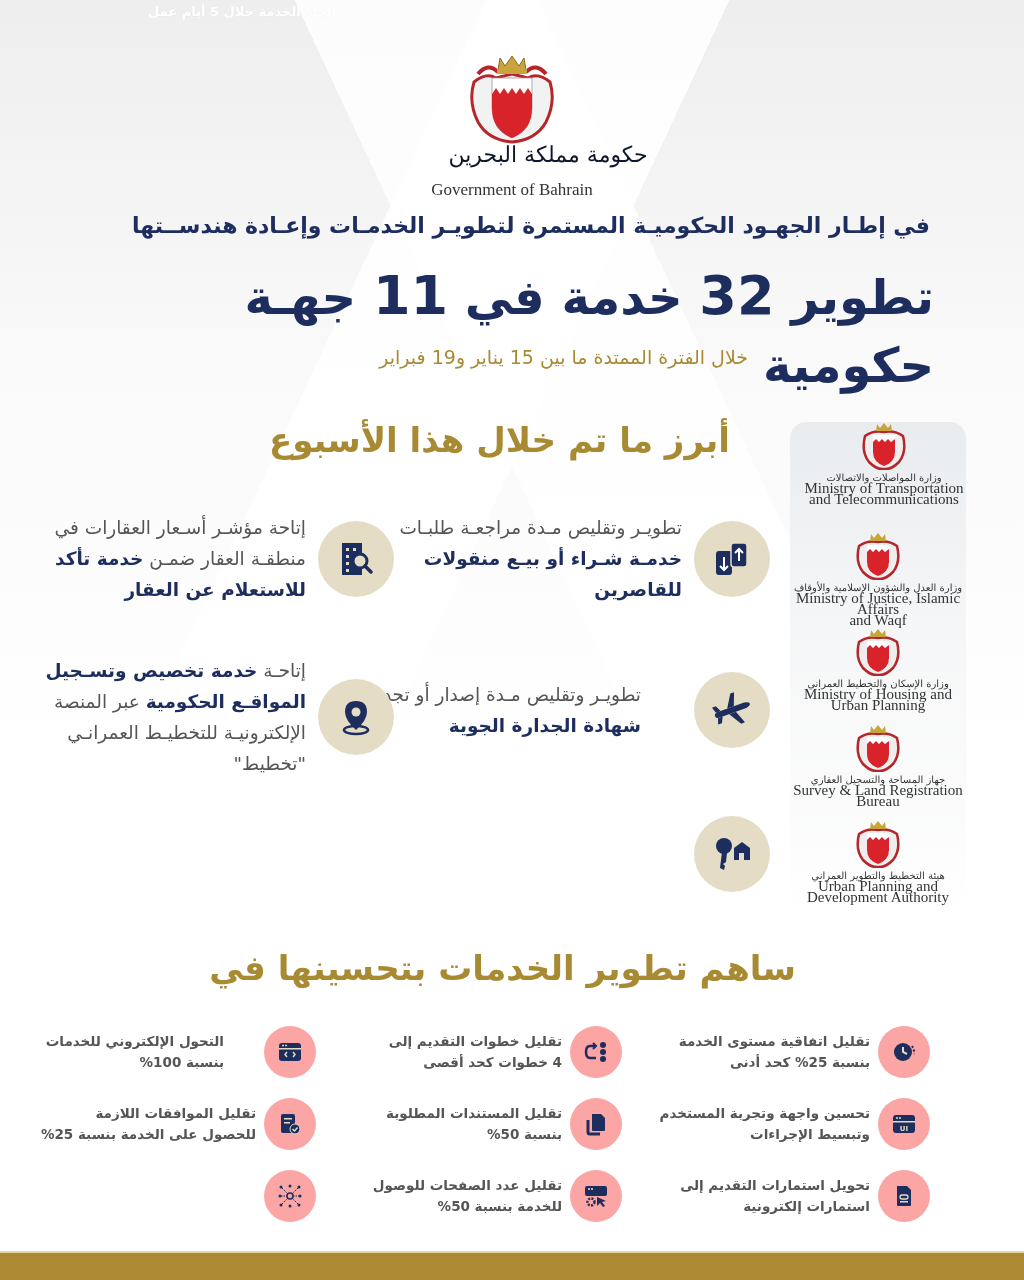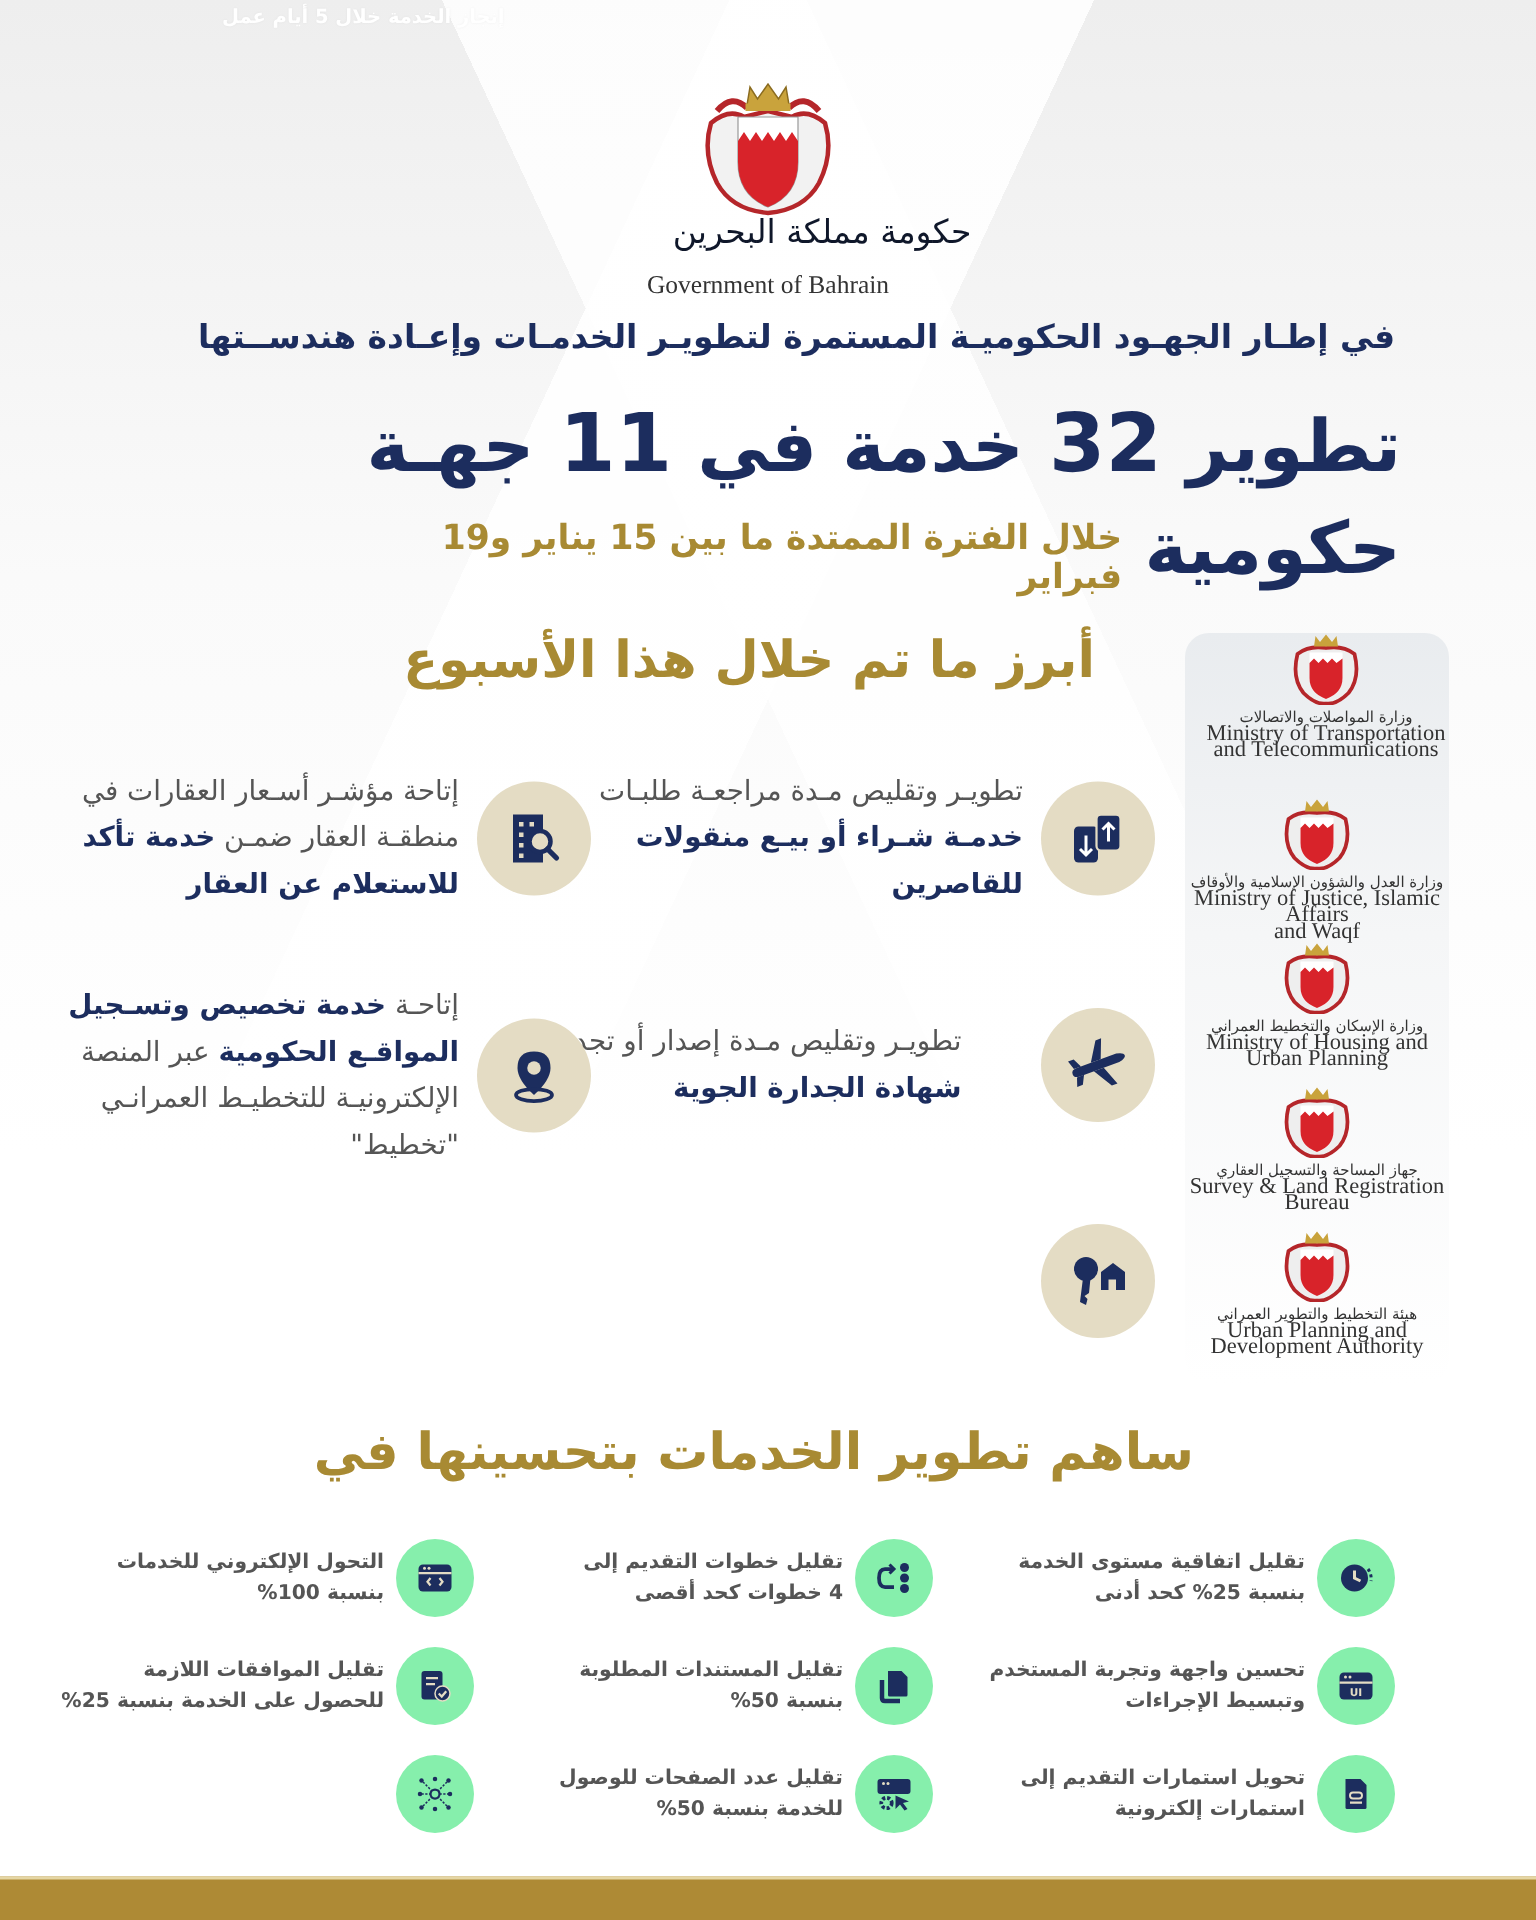--- a/index.html
+++ b/index.html
@@ -35,21 +35,21 @@
     position: absolute; top: 213px; right: 94px; width: 840px; text-align: right;
     direction: rtl; font-size: 22px; font-weight: bold; color: #1c2d5e;
   }
   .head2 {
     position: absolute; top: 262px; right: 90px; width: 860px; text-align: right;
     direction: rtl; font-size: 48px; font-weight: bold; color: #1c2d5e; line-height: 68px;
   }
   .head2 .num { font-size: 54px; font-weight: 900; }
   .head3 {
     position: absolute; top: 346px; right: 276px; width: 500px; text-align: right;
-    direction: rtl; font-size: 23px; font-weight: bold; color: #a88a33;
+    direction: rtl; font-size: 19px; font-weight: normal; color: #a88a33;
   }
   .sec-title {
     position: absolute; direction: rtl; font-weight: bold; color: #a88a33;
   }
   .sec1 { top: 420px; right: 294px; font-size: 34px; }
   .sec2 { top: 948px; right: 228px; font-size: 34px; }
 
   .ministries {
     position: absolute; left: 790px; top: 422px; width: 176px; height: 500px;
     background: linear-gradient(180deg, #e9ecef 0%, #f5f6f7 40%, #ffffff 100%);
@@ -72,21 +72,21 @@
   .hl .text {
     direction: rtl; text-align: right; font-size: 18.5px; color: #555; line-height: 31px;
     margin-right: 12px;
   }
   .hl .text b { color: #1c2d5e; font-weight: bold; }
 
   .imp {
     position: absolute; display: flex; flex-direction: row-reverse; align-items: center;
   }
   .imp .circle {
-    width: 52px; height: 52px; border-radius: 50%; background: #86efac;
+    width: 52px; height: 52px; border-radius: 50%; background: #fca5a5;
     display: flex; align-items: center; justify-content: center; flex: none;
   }
   .imp .text {
     direction: rtl; text-align: right; font-size: 13.5px; color: #555; line-height: 21px;
     margin-right: 8px; font-weight: bold;
   }
   .footer-bar {
     position: absolute; left: 0; top: 1251px; width: 1024px; height: 29px;
     background: #ae8a35; border-top: 2px solid #e5d6a4;
   }
@@ -272,21 +272,21 @@
         <circle cx="21" cy="7" r="3" fill="#1c2d5e"></circle>
         <circle cx="21" cy="14" r="3" fill="#1c2d5e"></circle>
         <circle cx="21" cy="21" r="3" fill="#1c2d5e"></circle>
       </svg>
     </div>
   <div class="text">
       <div>تقليل خطوات التقديم إلى</div>
       <div>4 خطوات كحد أقصى</div>
     </div>
 </div>
-<div class="imp" style="right:708px; top:1026px;">
+<div class="imp" style="right:708px; top:1026px;gap:32px;">
   <div class="circle">
       <svg width="28" height="28" viewBox="0 0 28 28">
         <rect x="3" y="5" width="22" height="18" rx="3" fill="#1c2d5e"></rect>
         <rect x="3" y="10" width="22" height="1.5" fill="#e4dcc4"></rect>
         <circle cx="7" cy="7.5" r="1" fill="#e4dcc4"></circle>
         <circle cx="10" cy="7.5" r="1" fill="#e4dcc4"></circle>
         <path d="M11 14 L9 16.5 L11 19 M17 14 L19 16.5 L17 19" stroke="#e4dcc4" stroke-width="1.5" fill="none"></path>
       </svg>
     </div>
   <div class="text">

